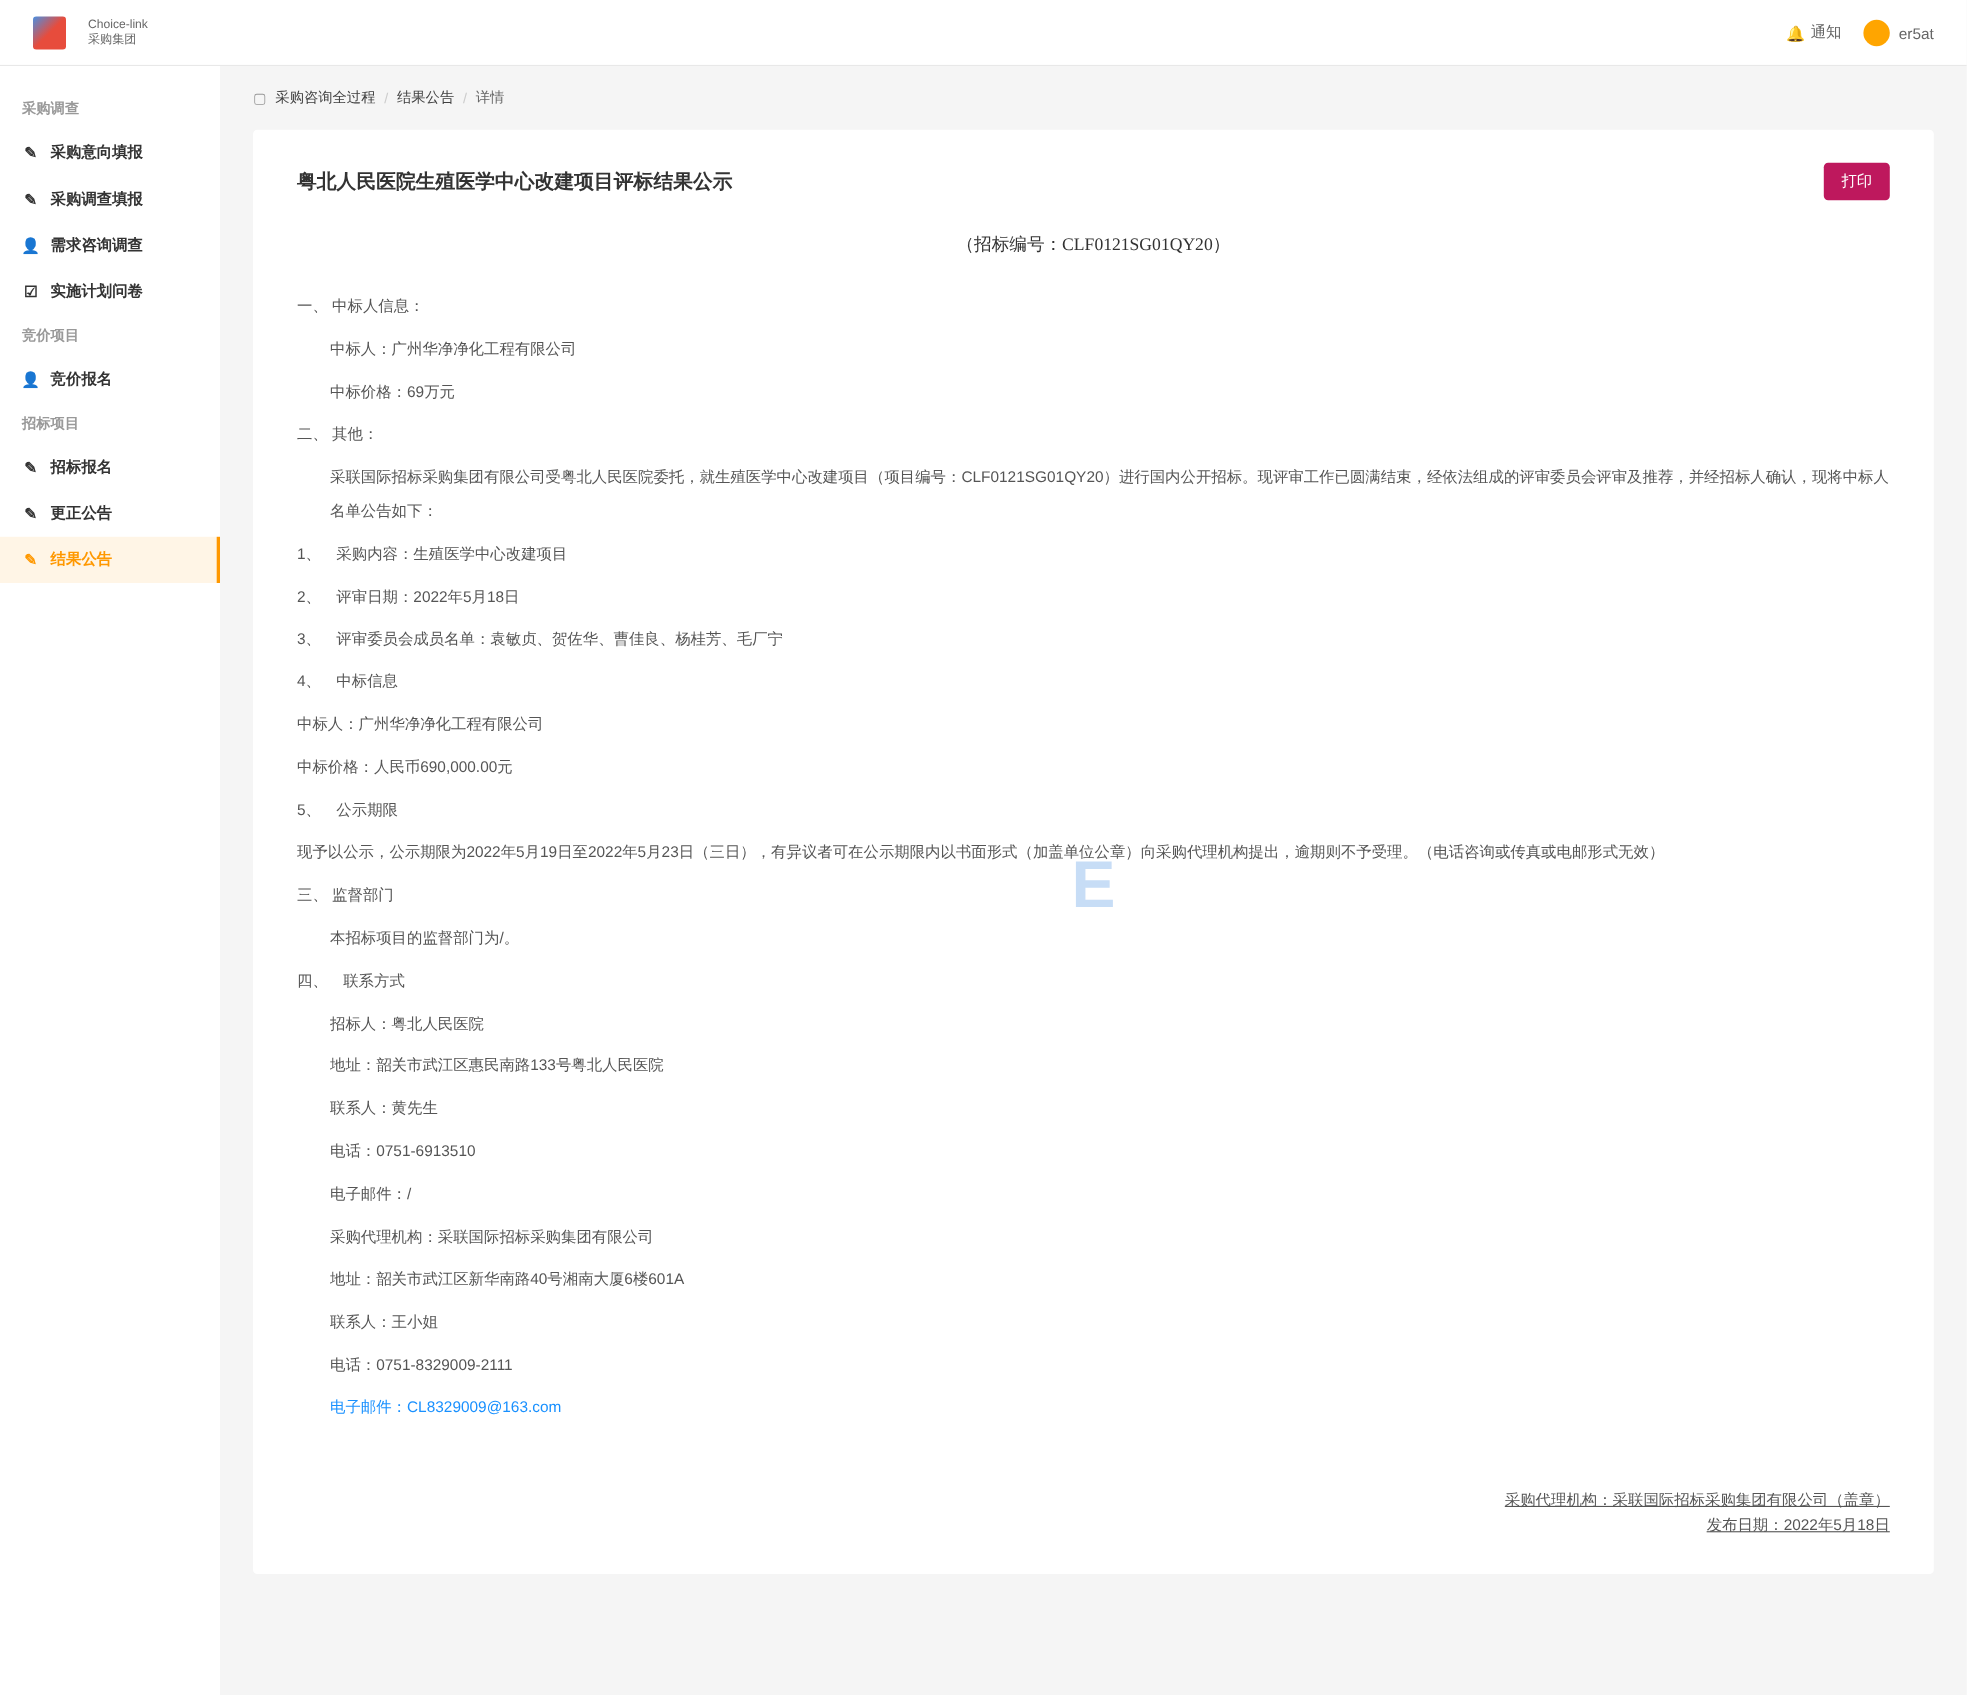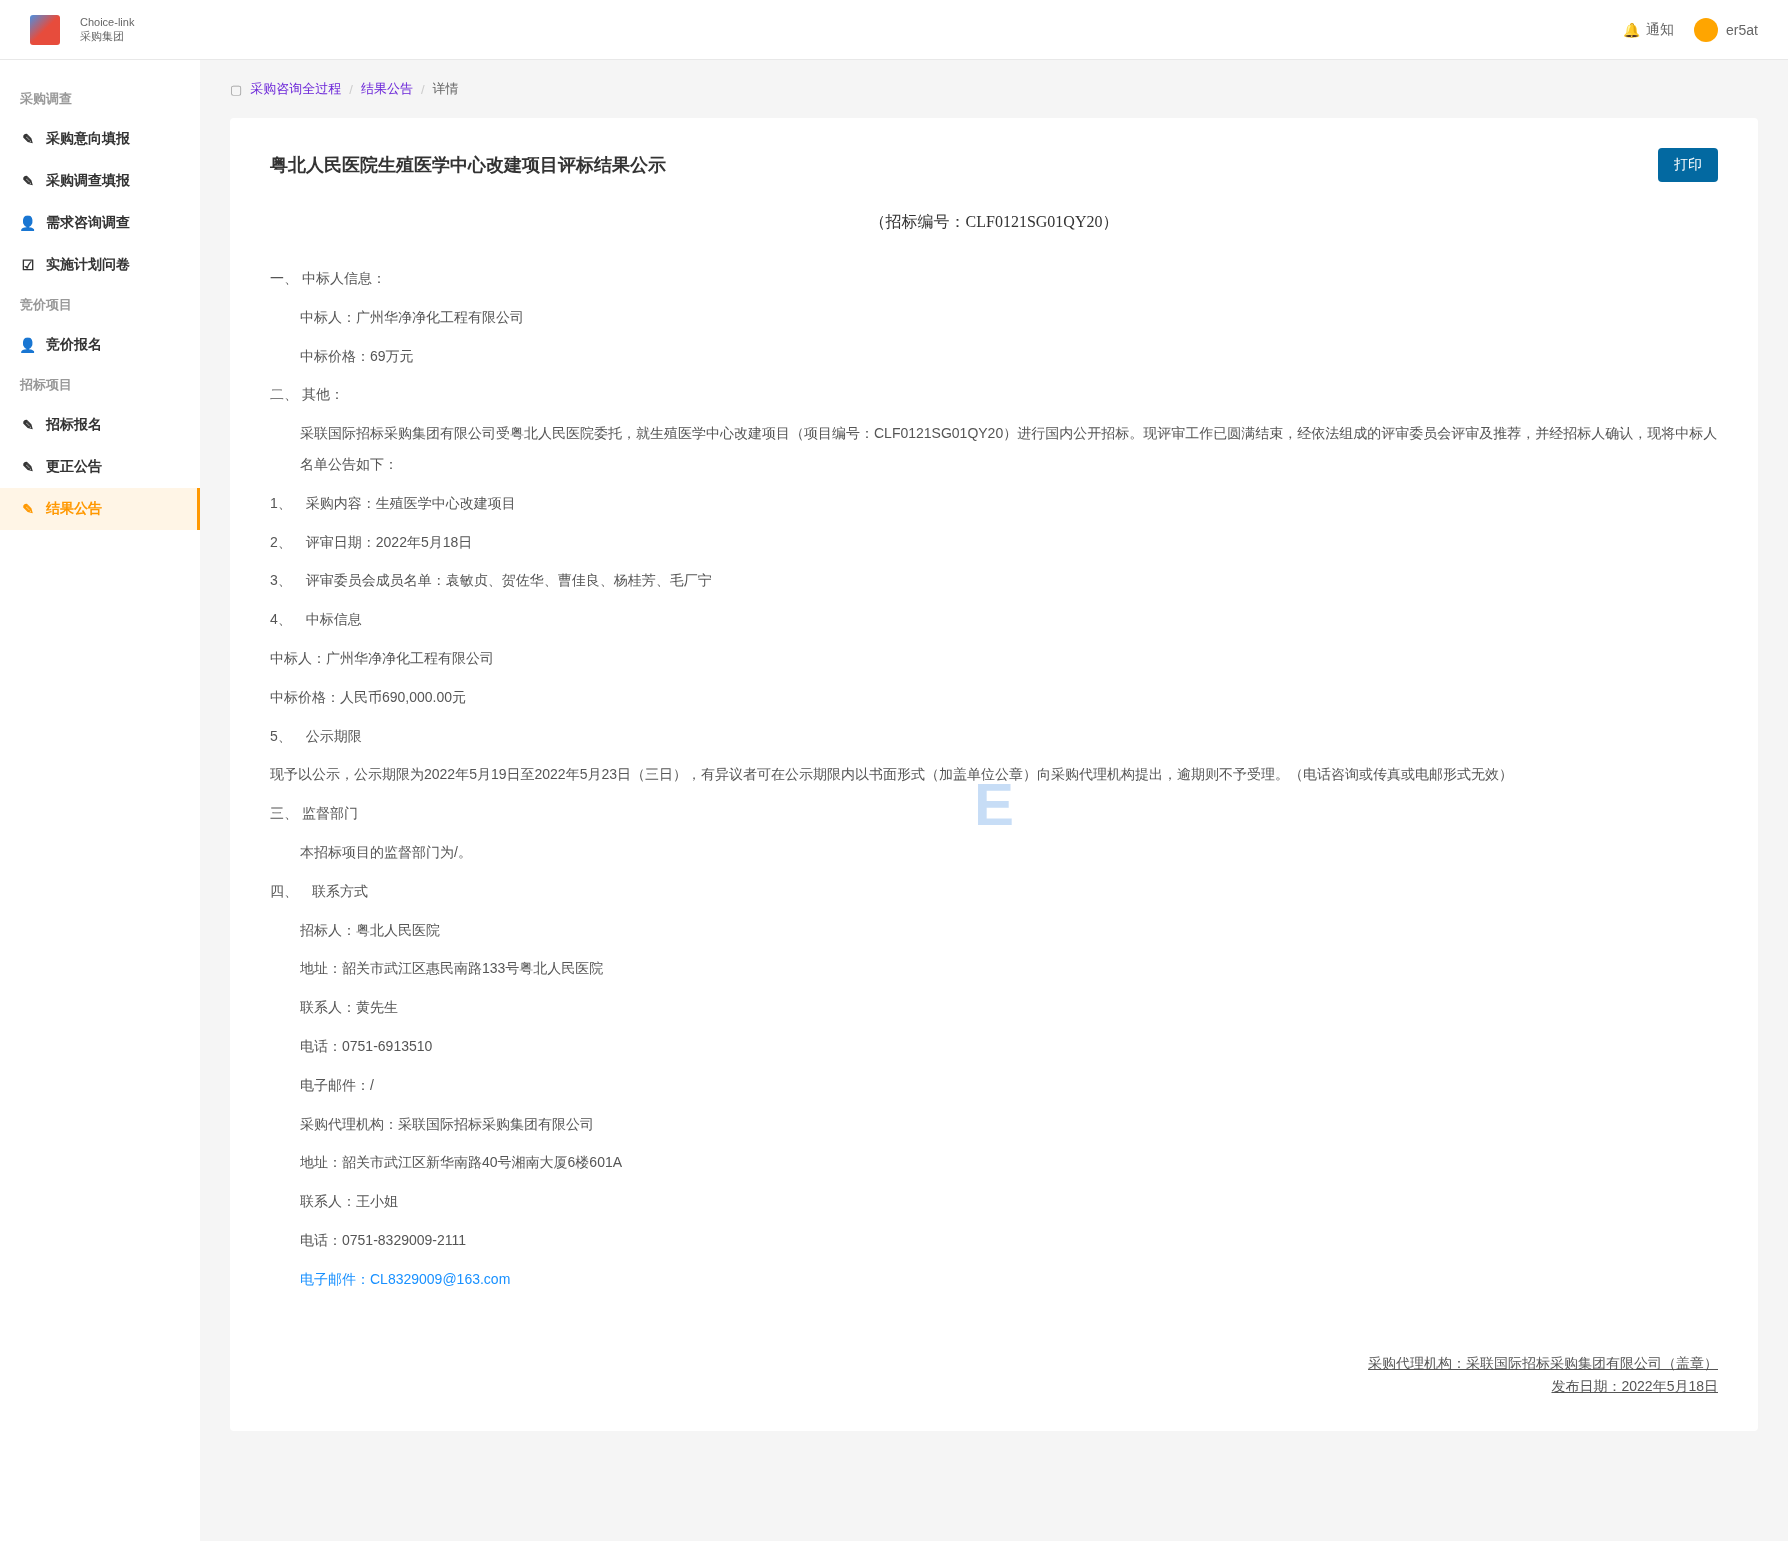--- a/index.html
+++ b/index.html
@@ -112,21 +112,21 @@
       align-items: center;
       gap: 8px;
       color: #999;
       font-size: 13px;
       margin-bottom: 20px;
     }
     .breadcrumb-sep {
       color: #ccc;
     }
     .breadcrumb-item {
-      color: #6d28d9;
+      color: #404040;
     }
     .breadcrumb-item.current {
       color: #666;
     }
     .content-card {
       background: #fff;
       padding: 30px 40px;
       border-radius: 4px;
     }
     .title-row {
@@ -134,21 +134,21 @@
       justify-content: space-between;
       align-items: center;
       margin-bottom: 30px;
     }
     .page-title {
       font-size: 18px;
       font-weight: 600;
       color: #333;
     }
     .print-btn {
-      background: #0369a1;
+      background: #be185d;
       color: #fff;
       border: none;
       padding: 8px 16px;
       border-radius: 4px;
       font-size: 14px;
       cursor: pointer;
     }
     .bid-number {
       text-align: center;
       font-size: 16px;

